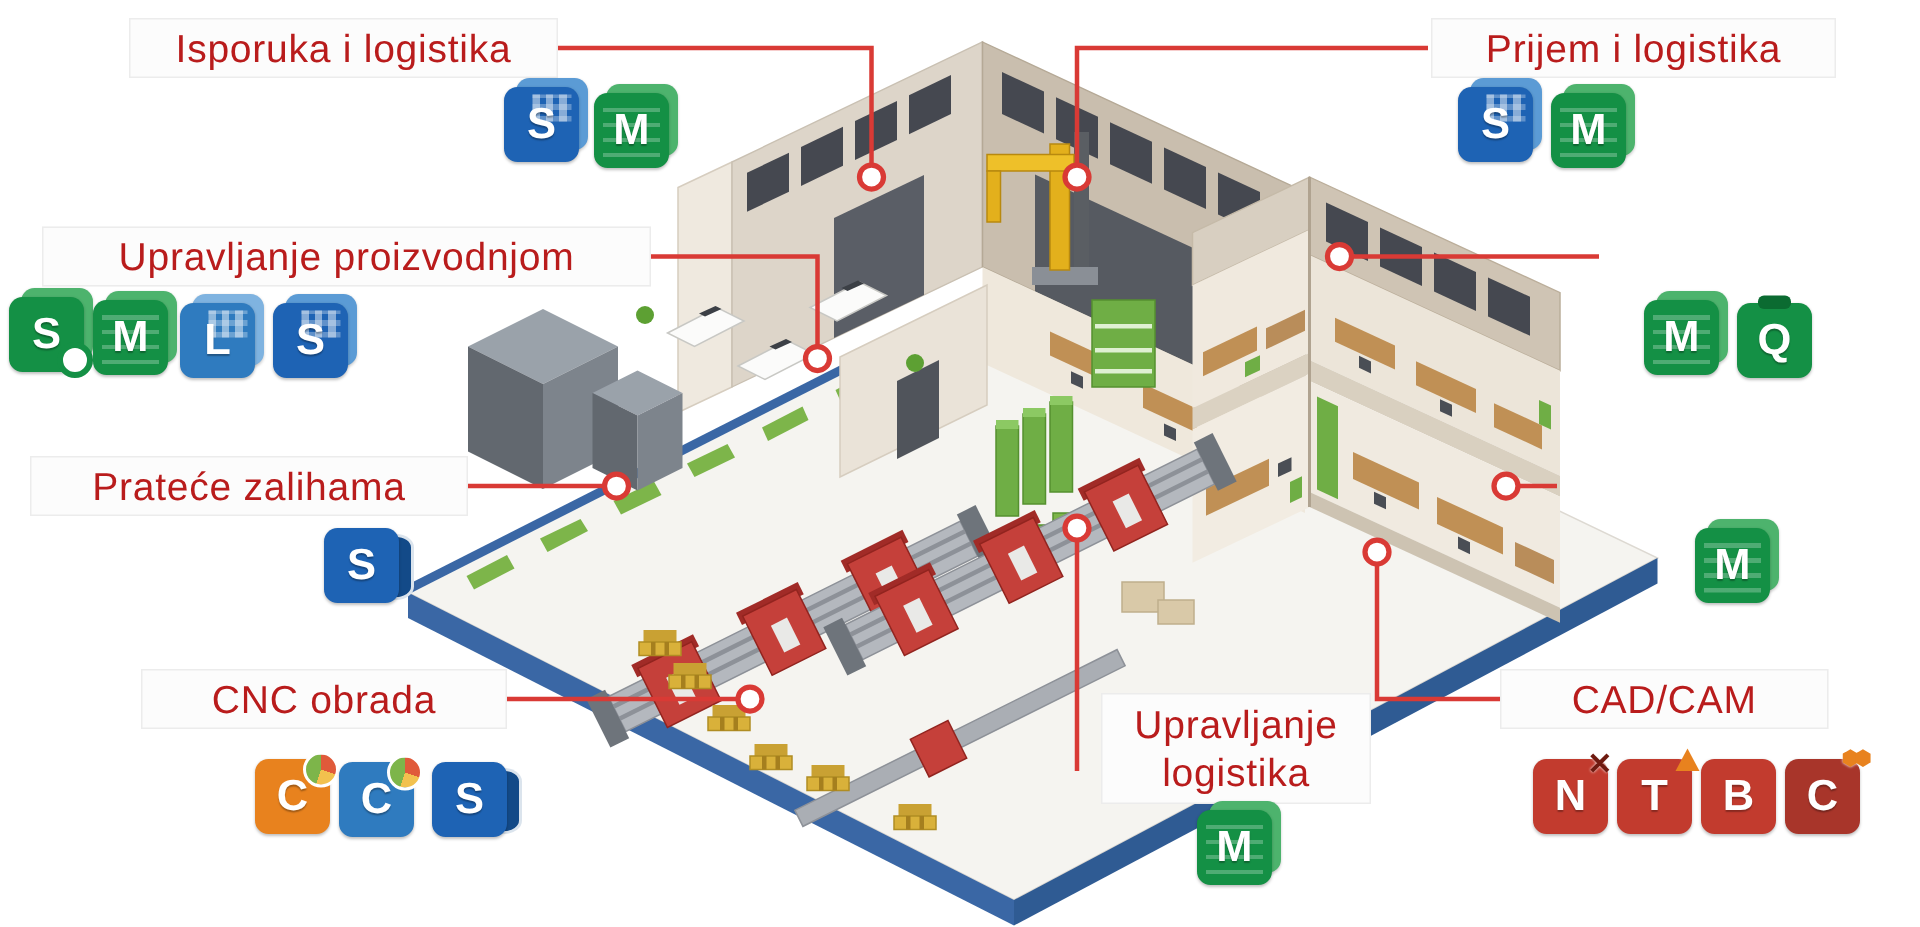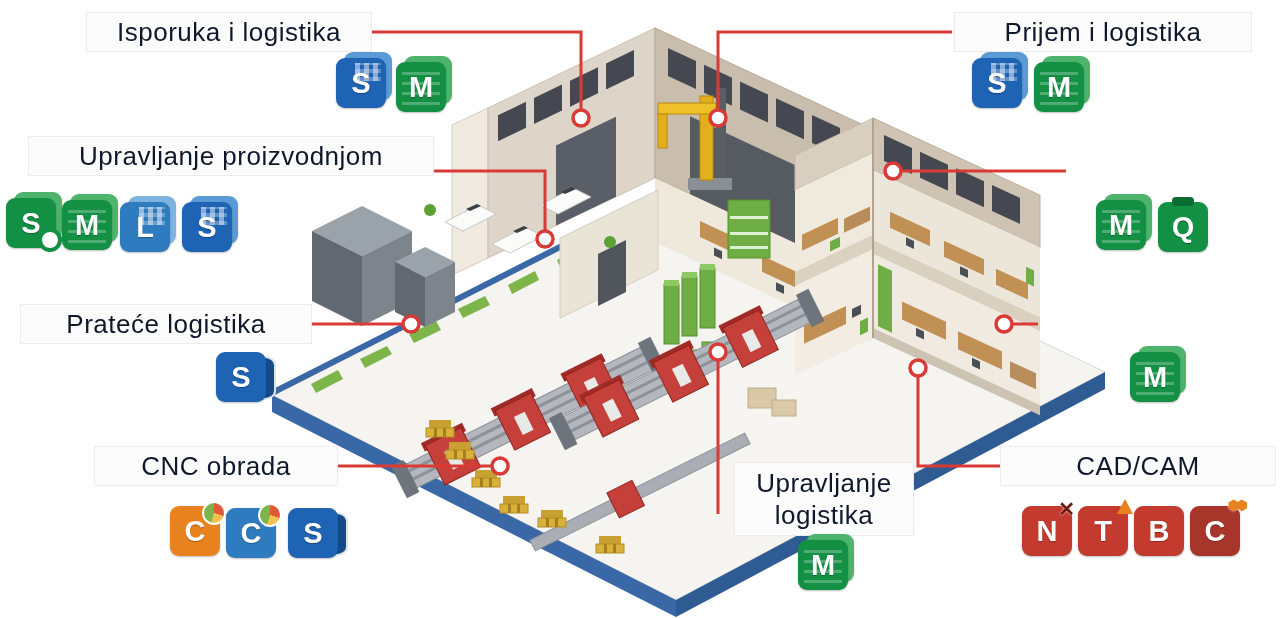--- a/index.html
+++ b/index.html
@@ -3,21 +3,21 @@
 <meta charset="utf-8">
 <style>
   html,body{margin:0;padding:0;background:#ffffff;}
   .stage{
     position:relative;width:1280px;height:618px;overflow:hidden;
     font-family:"Liberation Sans", sans-serif;background:#ffffff;
   }
   .scene{position:absolute;left:0;top:0;width:1280px;height:618px;}
   .label{
     position:absolute;display:flex;align-items:center;justify-content:center;
-    background:#fcfcfc;border:1px solid #ececec;color:#0f172a;
+    background:#fcfcfc;border:1px solid #ececec;color:#b91c1c;
     font-size:26px;letter-spacing:.5px;text-align:center;line-height:1.25;
     box-sizing:border-box;z-index:5;
   }
   .app-icon{position:absolute;width:50px;height:50px;z-index:6;}
   .icon-front{
     position:absolute;inset:0;border-radius:9px;background:var(--bg,#888);
     display:flex;align-items:center;justify-content:center;z-index:1;
     box-shadow:0 1px 2px rgba(0,0,0,.25);
   }
   .icon-letter{
@@ -316,26 +316,26 @@
         <circle cx="411" cy="324" r="8"></circle>
         <circle cx="1004" cy="324" r="8"></circle>
         <circle cx="500" cy="466" r="8"></circle>
         <circle cx="718" cy="352" r="8"></circle>
         <circle cx="918" cy="368" r="8"></circle>
       </g>
     </g>
   </svg>
 
   <div class="label" style="left:86px;top:12px;width:286px;height:40px">Isporuka i logistika</div>
-  <div class="label" style="left:954px;top:12px;width:298px;height:40px">Prijem i logistika</div>
-  <div class="label" style="left:28px;top:136px;width:406px;height:40px">Upravljanje proizvodnjom</div>
-  <div class="label" style="left:20px;top:304px;width:292px;height:40px">Prateće logistika</div>
+  <div class="label" style="left:954px;top:12px;width:270px;height:40px">Prijem i logistika</div>
+  <div class="label" style="left:28px;top:151px;width:406px;height:40px">Upravljanje proizvodnjom</div>
+  <div class="label" style="left:20px;top:304px;width:292px;height:40px">Prateće zalihama</div>
   <div class="label" style="left:94px;top:446px;width:244px;height:40px">CNC obrada</div>
   <div class="label" style="left:734px;top:462px;width:180px;height:74px">Upravljanje logistika</div>
-  <div class="label" style="left:1000px;top:446px;width:276px;height:40px">CAD/CAM</div>
+  <div class="label" style="left:1000px;top:446px;width:219px;height:40px">CAD/CAM</div>
 
   <div class="app-icon" style="left: 336px; top: 58px; --bg: #1e63b4; --accent: #5b9bd5;" data-variant="grid">
       <div class="icon-front">
         <span class="icon-letter">S</span>
       </div>
     </div>
   <div class="app-icon" style="left: 396px; top: 62px; --bg: #149045; --accent: #4db36d;" data-variant="doc">
       <div class="icon-front">
         <span class="icon-letter">M</span>
       </div>

